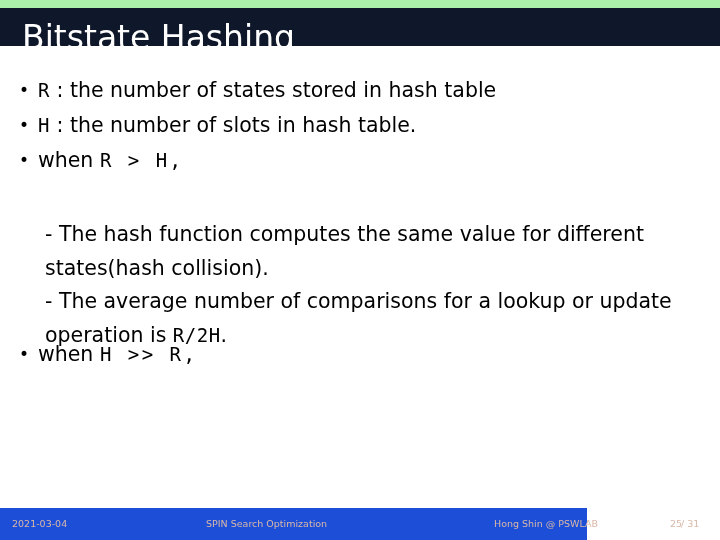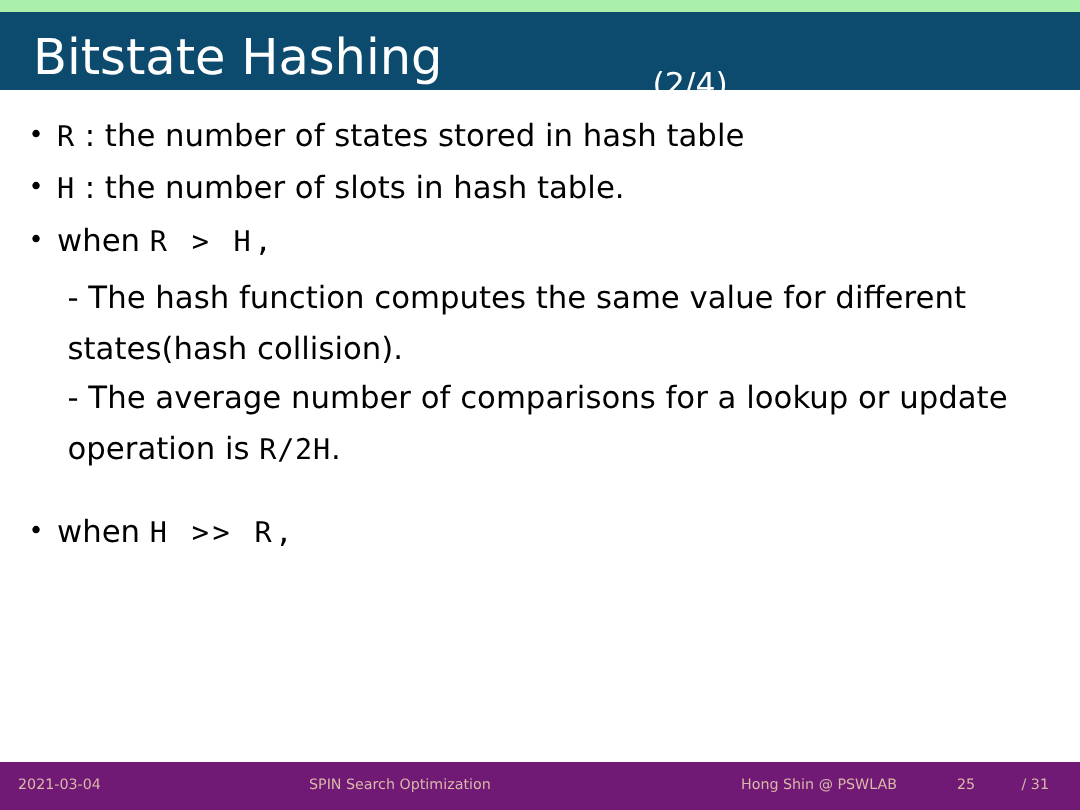--- a/index.html
+++ b/index.html
@@ -28,22 +28,22 @@
     position: absolute;
     top: 0; left: 0;
     width: 720px;
     height: 8px;
     background: #aaf0aa;
   }
   .title-bar {
     position: absolute;
     top: 8px; left: 0;
     width: 720px;
-    height: 52px;
-    background: #0c4a6e;
+    height: 38px;
+    background: #0f172a;
   }
   .slide-title {
     position: absolute;
     left: 22px;
     top: 8px;
     font-size: 33px;
     line-height: 44px;
     color: #ffffff;
     font-family: "DejaVu Sans", sans-serif;
     letter-spacing: 0px;
@@ -90,54 +90,55 @@
     font-size: 17px;
     line-height: 35px;
   }
 
   .sub-line {
     padding-left: 45px;
     padding-right: 18px;
     font-size: 20.5px;
     line-height: 33.5px;
     color: #000000;
+    margin-top: 36px;
   }
 
   .mono {
     font-family: "DejaVu Sans Mono", monospace;
     font-size: 19px;
     letter-spacing: 0.5px;
   }
   .mono-sp {
     font-family: "DejaVu Sans Mono", monospace;
     font-size: 19px;
     letter-spacing: 2.5px;
   }
 
   
   .footer {
     position: absolute;
     left: 0;
     top: 508px;
-    width: 720px;
+    width: 587px;
     height: 32px;
-    background: #701a75;
+    background: #1d4ed8;
   }
   .footer span {
     position: absolute;
     color: #d9b8a8;
     font-size: 9.5px;
     line-height: 32px;
     font-family: "DejaVu Sans", sans-serif;
     white-space: nowrap;
   }
   .f-date   { left: 12px; }
   .f-center { left: 206px; }
   .f-author { left: 494px; }
-  .f-page   { left: 638px; }
+  .f-page   { left: 670px; }
   .f-total  { left: 681px; }
 </style>
 </head>
 <body>
 
 <div class="slide">
 
   <div class="accent-bar"></div>
   <div class="title-bar">
     <div class="slide-title">Bitstate Hashing</div>

